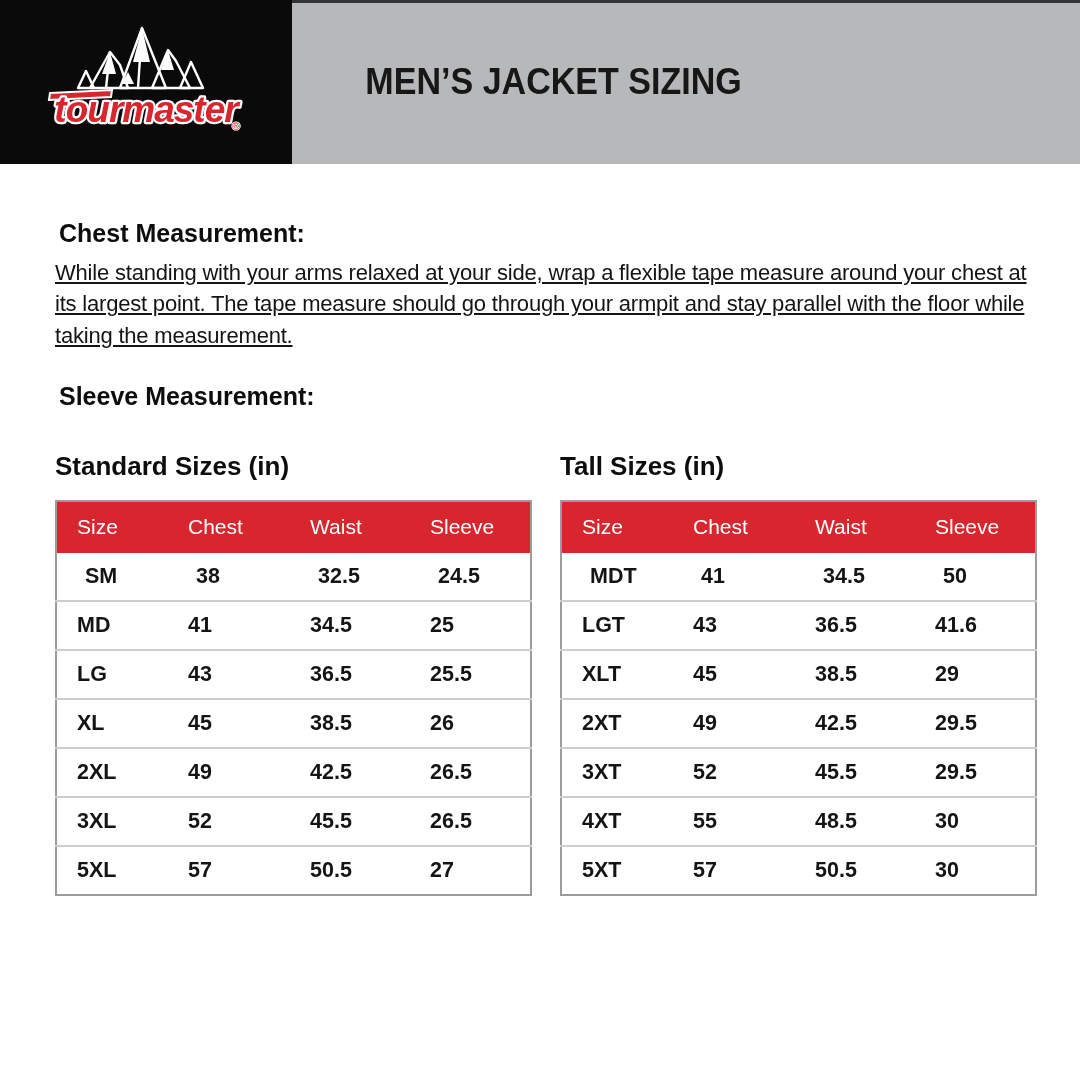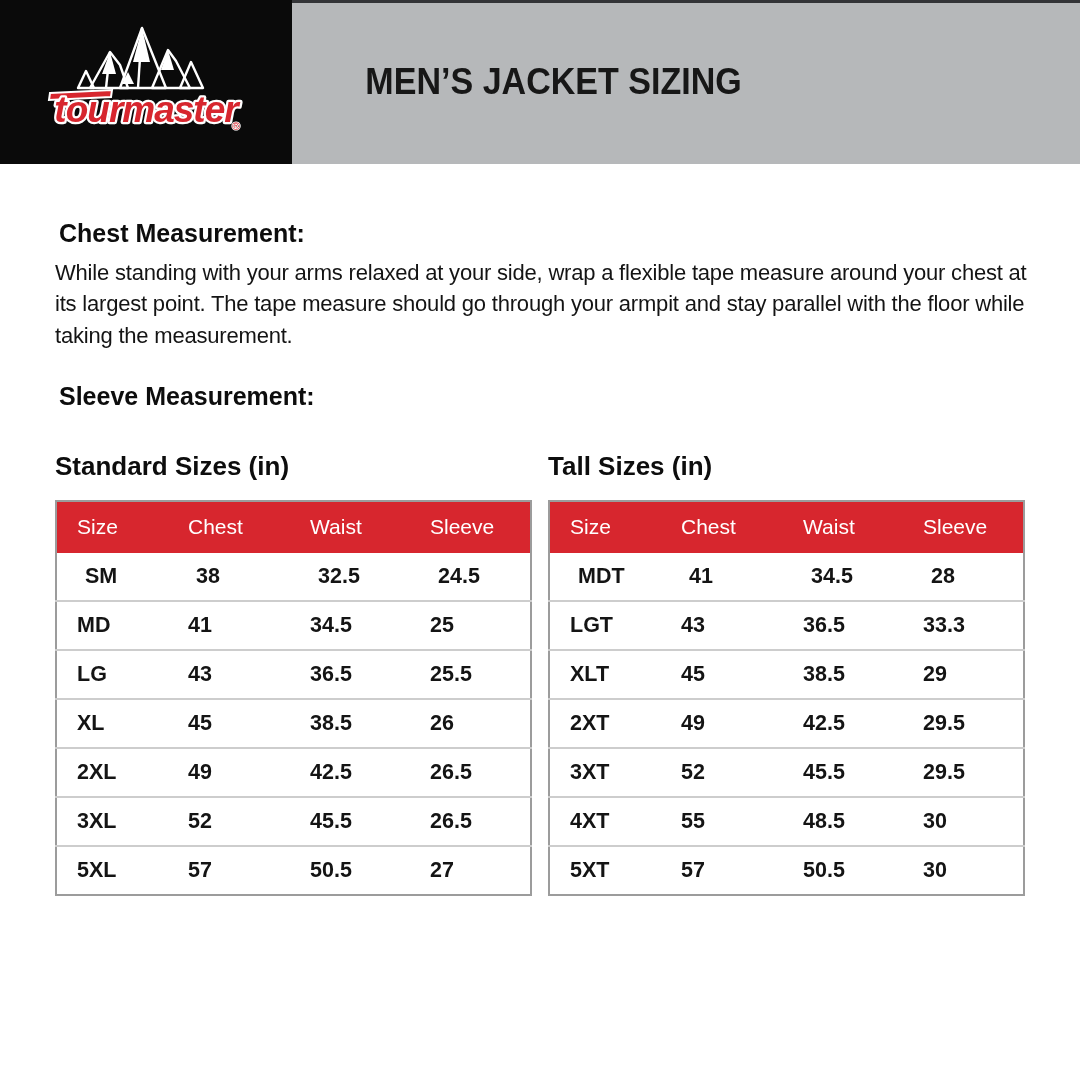--- a/index.html
+++ b/index.html
@@ -54,27 +54,28 @@
     color:#0d0d0d;
     line-height:1.2;
   }
   .section-text{
     margin:9px 0 0 0;
     font-size:22px;
     line-height:1.43;
     color:#141414;
     max-width:985px;
     letter-spacing:-0.2px;
+    text-decoration:underline;
   }
   .section + .section{margin-top:30px;}
 
   
   .tables-row{
     display:flex;
-    gap:18px;
+    gap:30px;
     margin-top:40px;
     align-items:flex-start;
   }
   .table-block{width:475px;}
   .table-title{
     margin:0 0 17px 0;
     font-size:26px;
     font-weight:bold;
     color:#0d0d0d;
     line-height:1.2;
@@ -238,27 +239,27 @@
             <th>Chest</th>
             <th>Waist</th>
             <th>Sleeve</th>
           </tr>
         </thead>
         <tbody>
           <tr>
             <td>MDT</td>
             <td>41</td>
             <td>34.5</td>
-            <td>28</td>
+            <td>50</td>
           </tr>
           <tr>
             <td>LGT</td>
             <td>43</td>
             <td>36.5</td>
-            <td>33.3</td>
+            <td>41.6</td>
           </tr>
           <tr>
             <td>XLT</td>
             <td>45</td>
             <td>38.5</td>
             <td>29</td>
           </tr>
           <tr>
             <td>2XT</td>
             <td>49</td>

